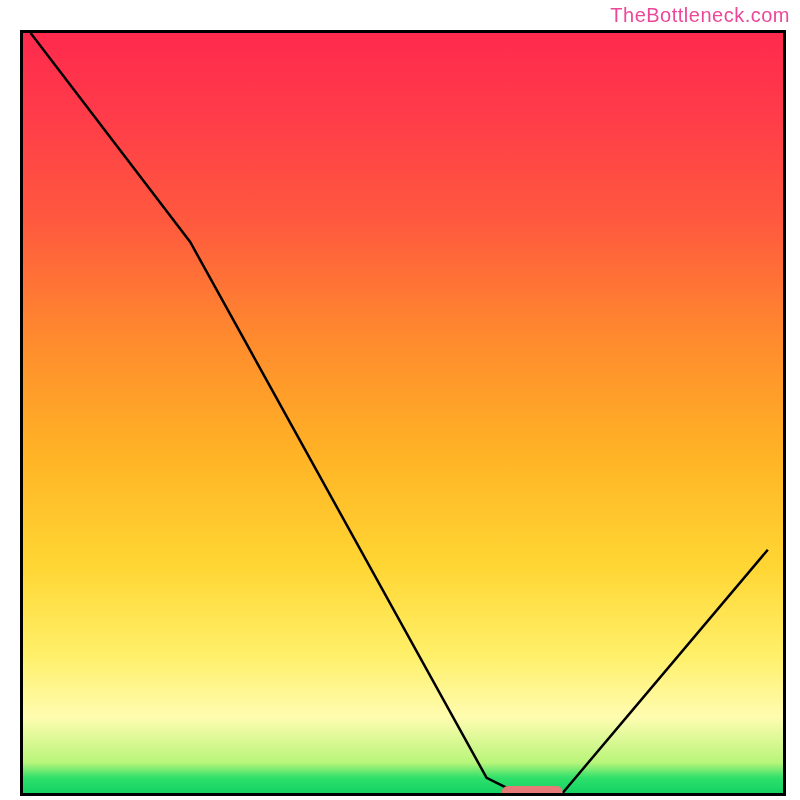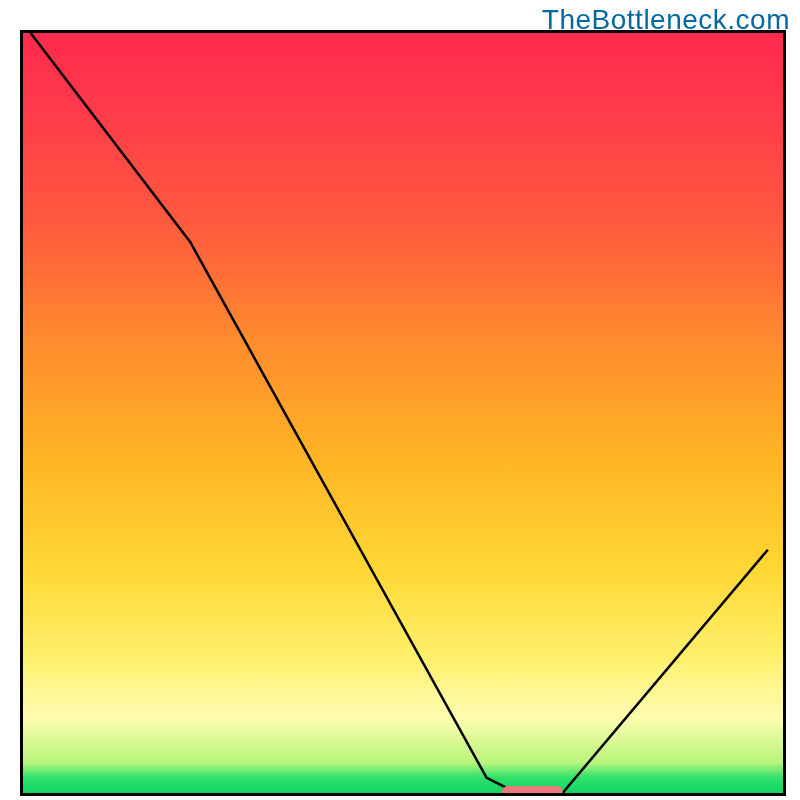--- a/index.html
+++ b/index.html
@@ -8,22 +8,22 @@
     width: 800px;
     height: 800px;
     background: #ffffff;
     position: relative;
     font-family: Arial, sans-serif;
   }
   .watermark {
     position: absolute;
     top: 4px;
     right: 10px;
-    color: #0369a1;
-    font-size: 28px;
+    color: #ec4899;
+    font-size: 20px;
     font-weight: 500;
     letter-spacing: 0.5px;
   }
   .plot-frame {
     position: absolute;
     top: 30px;
     left: 20px;
     width: 760px;
     height: 760px;
     border: 3px solid #000;

